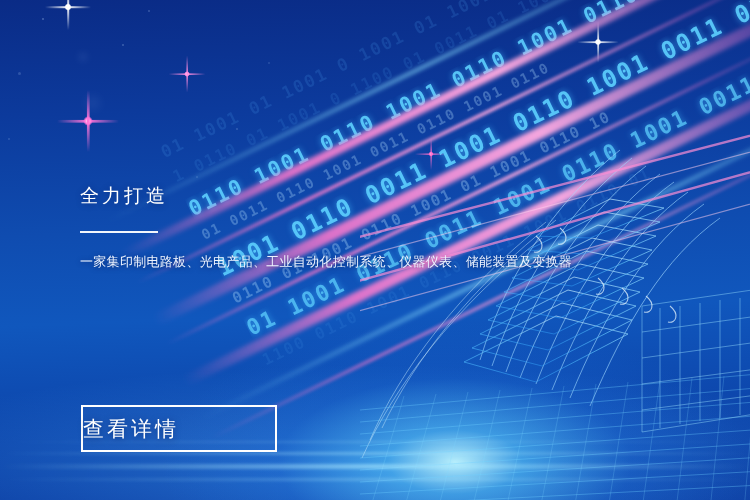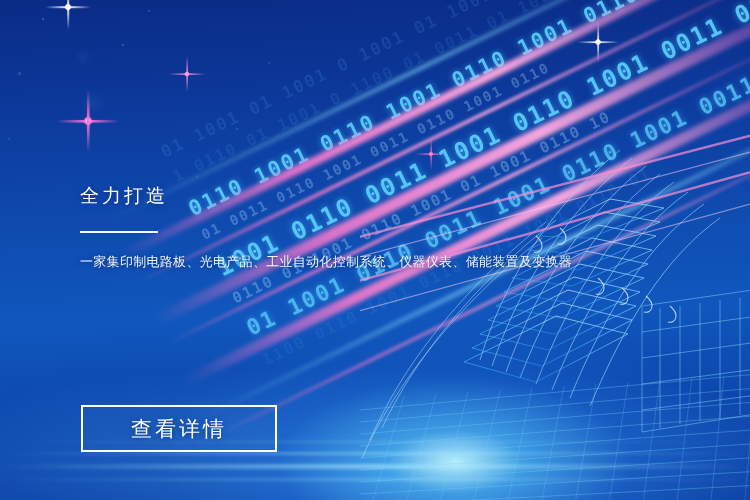--- a/index.html
+++ b/index.html
@@ -50,21 +50,21 @@
   .content{position:absolute;left:80px;top:186px;width:520px;z-index:9;}
   .eyebrow{font-size:19px;color:#ffffff;letter-spacing:3px;line-height:1.1;
            text-shadow:0 1px 6px rgba(0,20,80,.45);font-weight:400;}
   .title{font-size:41px;font-weight:700;color:#ffffff;letter-spacing:1px;
          line-height:1.22;margin-top:7px;white-space:nowrap;
          text-shadow:0 2px 10px rgba(0,25,90,.55);}
   .rule{width:78px;height:2px;background:#ffffff;margin:24px 0 16px 0;opacity:.95;}
   .desc{font-size:13px;line-height:2.0;color:#eef4ff;letter-spacing:.3px;
         text-shadow:0 1px 5px rgba(0,20,80,.6);}
   .cta{position:absolute;left:81px;top:405px;width:196px;height:47px;
-       border:2px solid #ffffff;display:flex;align-items:center;justify-content:center;
+       border:2px solid #ffffff;display:flex;align-items:center;justify-content:flex-start;
        box-sizing:border-box;z-index:10;cursor:pointer;background:rgba(255,255,255,.02);}
   .cta span{font-size:21px;color:#ffffff;letter-spacing:3px;text-shadow:0 1px 6px rgba(0,20,80,.5);}
 </style>
 </head>
 <body>
 
 <div class="banner">
 
   <div class="stars">
     <div class="dot" style="left:42px;top:18px;width:2px;height:2px;opacity:.6"></div>

